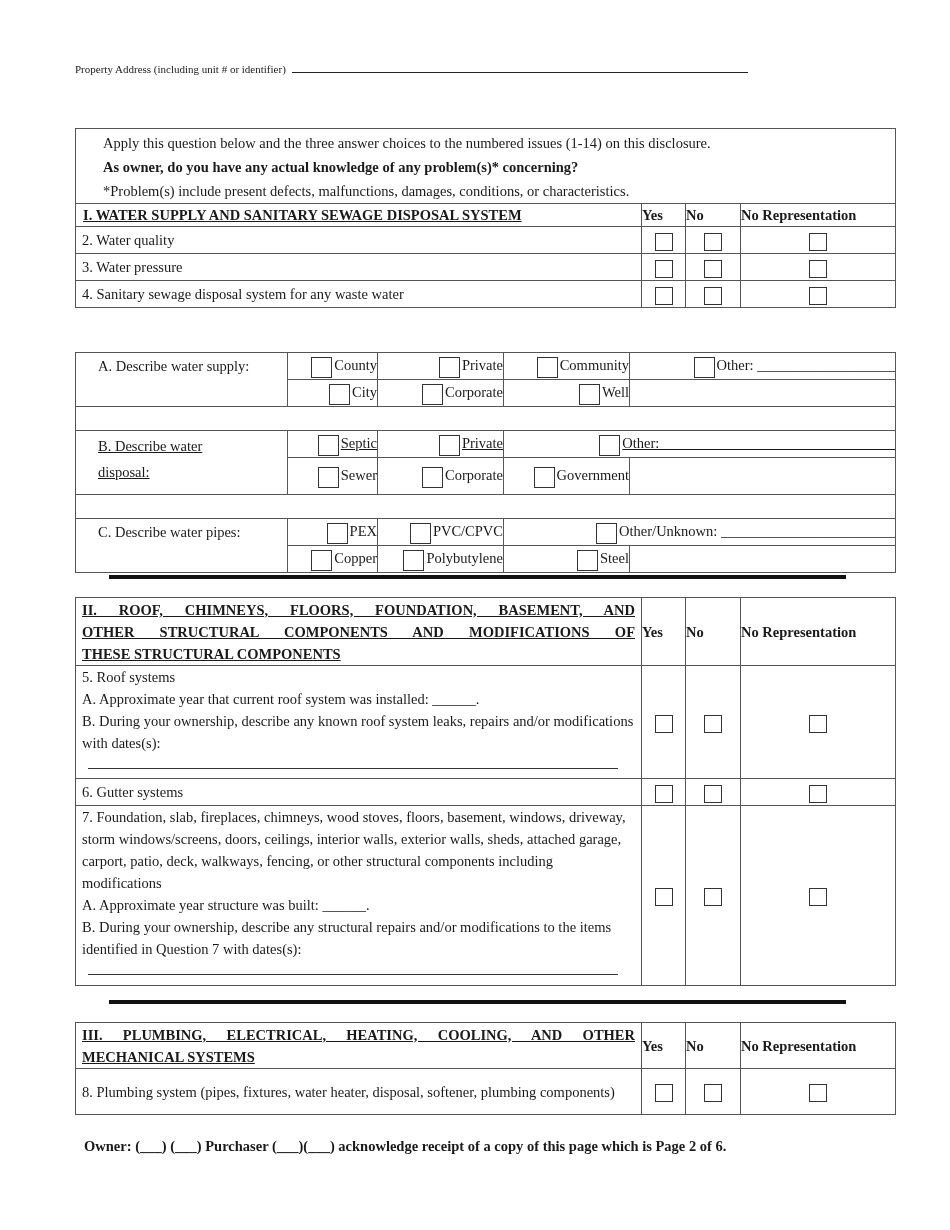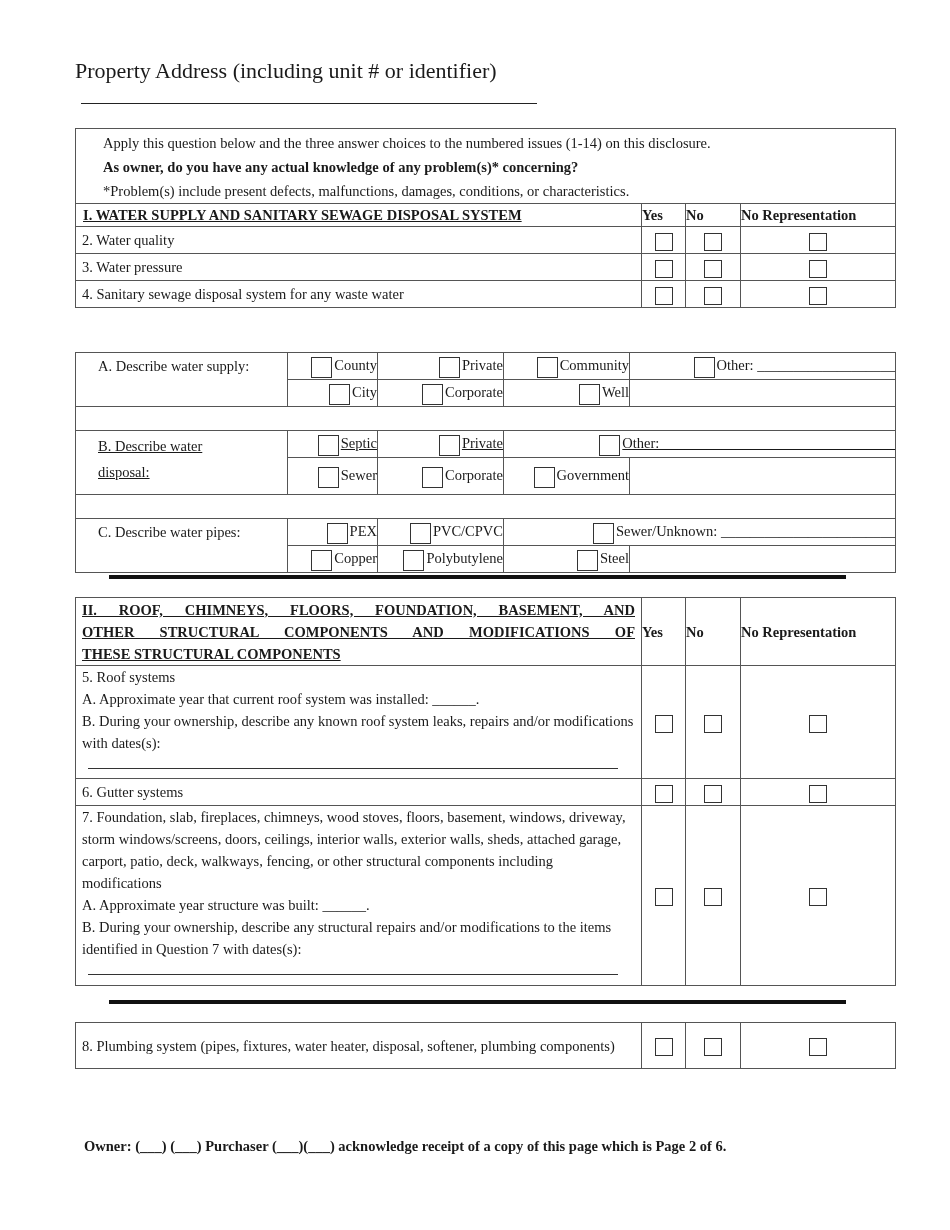--- a/index.html
+++ b/index.html
@@ -13,21 +13,21 @@
   .sec { font-weight:bold; text-decoration:underline; }
   .opt { padding:0 0 0 3px; white-space:nowrap;text-align:right; }
   .opt .cb { width:21px; height:21px; margin-right:2px; vertical-align:middle; }
   .rule { position:absolute; height:4px; background:#111; }
   .addr-line { display:inline-block; border-bottom:1.5px solid #222; width:456px; height:14px; vertical-align:baseline; margin-left:6px; }
   .long-blank { display:block; border-bottom:1.5px solid #333; width:530px; margin:8px 0 2px 6px; height:6px; }
 </style>
 </head>
 <body>
 
-<div class="abs" style="left:75px; top:58px; font-size:22px;">
+<div class="abs" style="left:75px; top:58px; font-size:11px;">
   <span>Property Address (including unit # or identifier)</span><span class="addr-line"></span>
 </div>
 
 <table style="left:75px; top:100px; width:820px;margin-top:28px;">
   <colgroup>
       <col style="width:566px">
       <col style="width:44px">
       <col style="width:55px">
       <col style="width:155px">
     </colgroup>
@@ -103,21 +103,21 @@
     <td class="opt"><span class="cb"></span><span>Government</span></td>
     <td></td>
   </tr>
   <tr style="height:24px;">
         <td colspan="5"></td>
       </tr>
   <tr style="height:27px;">
     <td rowspan="2" style="vertical-align:top; padding:2px 0 0 22px;">C. Describe water pipes:</td>
     <td class="opt"><span class="cb"></span><span>PEX</span></td>
     <td class="opt"><span class="cb"></span><span>PVC/CPVC</span></td>
-    <td class="opt" colspan="2"><span class="cb"></span><span>Sewer/Unknown: ________________________</span></td>
+    <td class="opt" colspan="2"><span class="cb"></span><span>Other/Unknown: ________________________</span></td>
   </tr>
   <tr style="height:27px;">
     <td class="opt"><span class="cb"></span><span>Copper</span></td>
     <td class="opt"><span class="cb"></span><span>Polybutylene</span></td>
     <td class="opt"><span class="cb"></span><span>Steel</span></td>
     <td></td>
   </tr>
 </tbody>
   </table>
 
@@ -175,20 +175,29 @@
 <div class="rule" style="left:109px; top:1000px; width:737px;"></div>
 
 <table style="left:75px; top:1022px; width:820px;">
   <colgroup>
       <col style="width:566px">
       <col style="width:44px">
       <col style="width:55px">
       <col style="width:155px">
     </colgroup>
   <tbody>
+      <tr style="height:46px;">
+    <td class="sec" style="line-height:22px;">
+      <div style="text-align-last:justify;">III. PLUMBING, ELECTRICAL, HEATING, COOLING, AND OTHER</div>
+      <div>MECHANICAL SYSTEMS</div>
+    </td>
+    <td class="hdr">Yes</td>
+    <td class="hdr">No</td>
+    <td class="hdr">No Representation</td>
+  </tr>
   <tr style="height:46px;">
     <td style="line-height:22px; text-align:justify;">8. Plumbing system (pipes, fixtures, water heater, disposal, softener, plumbing components)</td>
     <td class="ctr"><span class="cb"></span></td>
     <td class="ctr"><span class="cb"></span></td>
     <td class="ctr"><span class="cb"></span></td>
   </tr>
 </tbody>
   </table>
 
 <div class="abs" style="left:84px; top:1136px; font-weight:bold; font-size:14.5px; line-height:21px;">

